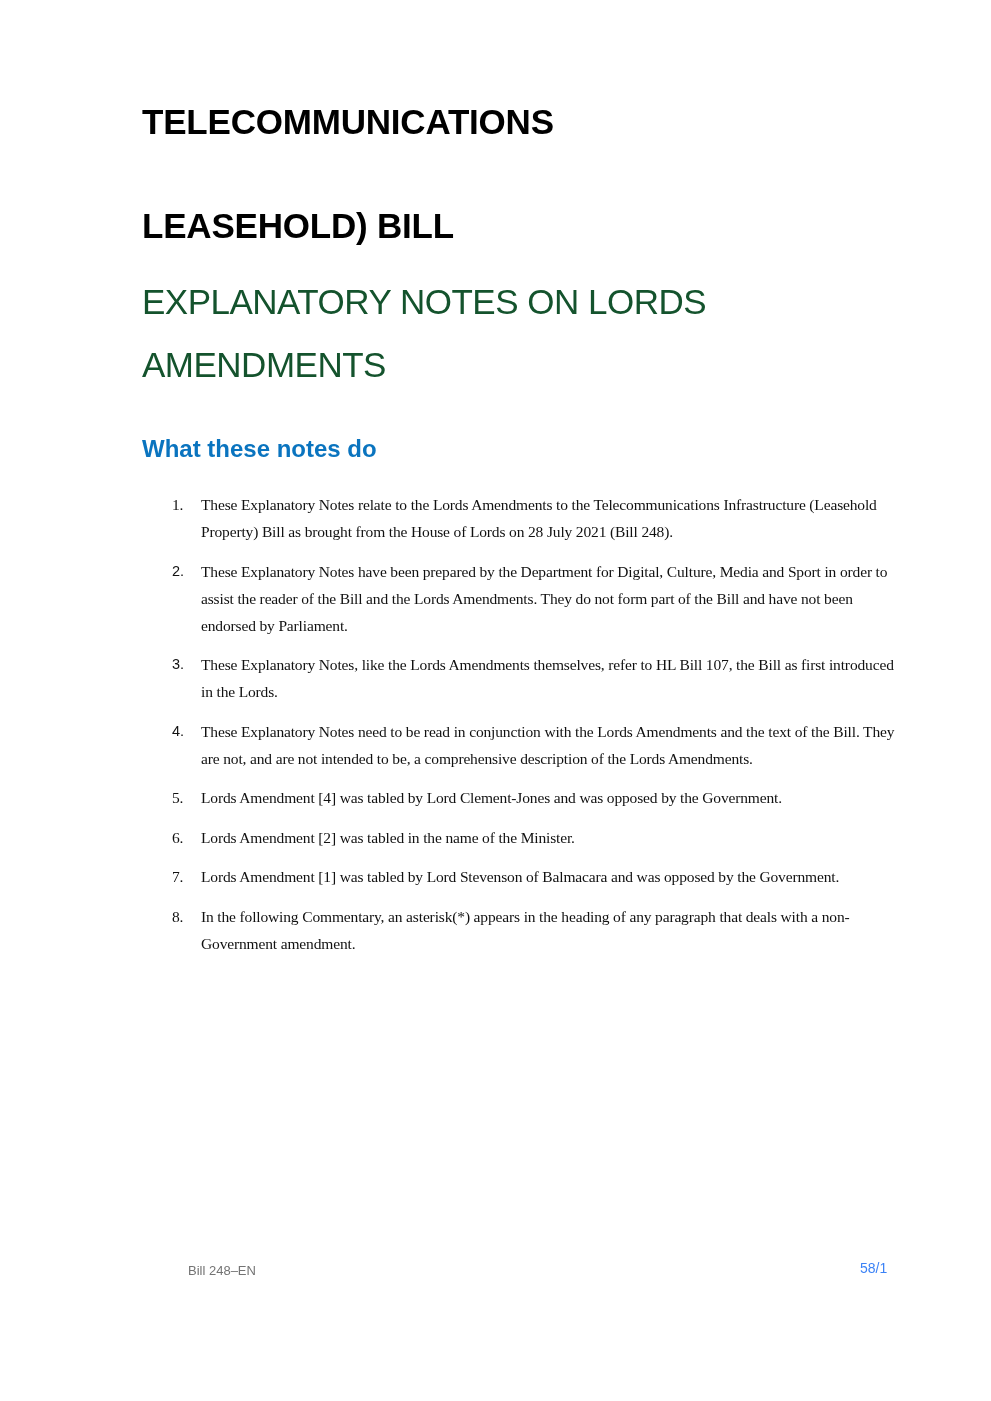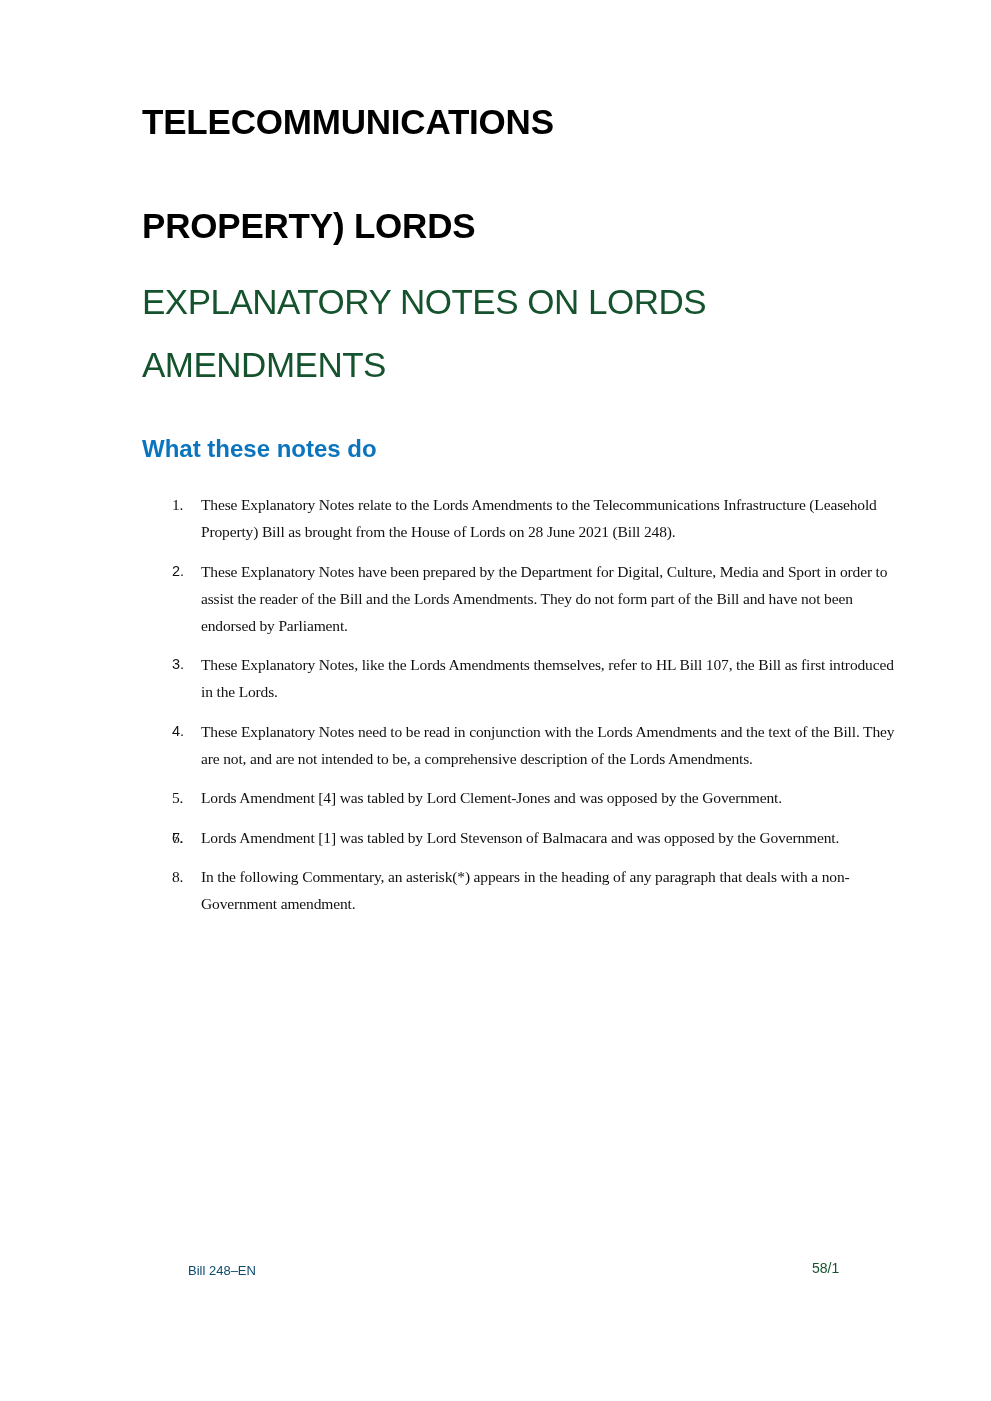--- a/index.html
+++ b/index.html
@@ -23,68 +23,69 @@
     .notes {
       position: absolute; left: 170px; top: 491px; width: 735px;
       margin: 0; padding: 0; list-style: none;
       font-family: "Liberation Serif", serif; font-size: 15.5px; line-height: 27px; color: #111;
     }
     .note { position: relative; padding-left: 31px; margin-bottom: 12.5px; letter-spacing: -0.15px; }
     .note-num { position: absolute; left: 2px; top: 0; }
     .note-num.sans { font-family: "Liberation Sans", sans-serif; font-size: 14.5px; }
     .footer-left {
       position: absolute; left: 188px; top: 1263px;
-      font-family: "Liberation Sans", sans-serif; font-size: 13px; color: #0c4a6e;
+      font-family: "Liberation Sans", sans-serif; font-size: 13px; color: #737373;
     }
     .footer-right {
-      position: absolute; left: 812px; top: 1260px;
-      font-family: "Liberation Sans", sans-serif; font-size: 14px; color: #14532d;
+      position: absolute; left: 860px; top: 1260px;
+      font-family: "Liberation Sans", sans-serif; font-size: 14px; color: #3b82f6;
     }
   </style>
 </head>
 <body>
 
 <div class="page">
 
   <h1 class="title">
     <span>TELECOMMUNICATIONS</span><br>
     <br>
-    <span>PROPERTY) LORDS</span>
+    <span>LEASEHOLD) BILL</span>
   </h1>
 
   <h2 class="subtitle">
     <span>EXPLANATORY NOTES ON LORDS</span><br>
     <span>AMENDMENTS</span>
   </h2>
 
   <h3 class="section-heading">What these notes do</h3>
 
   <ol class="notes">
     <li class="note">
       <span class="note-num">1.</span>
-      <span>These Explanatory Notes relate to the Lords Amendments to the Telecommunications Infrastructure (Leasehold Property) Bill as brought from the House of Lords on 28 June 2021 (Bill 248).</span>
+      <span>These Explanatory Notes relate to the Lords Amendments to the Telecommunications Infrastructure (Leasehold Property) Bill as brought from the House of Lords on 28 July 2021 (Bill 248).</span>
     </li>
     <li class="note">
       <span class="note-num sans">2.</span>
       <span>These Explanatory Notes have been prepared by the Department for Digital, Culture, Media and Sport in order to assist the reader of the Bill and the Lords Amendments. They do not form part of the Bill and have not been endorsed by Parliament.</span>
     </li>
     <li class="note">
       <span class="note-num sans">3.</span>
       <span>These Explanatory Notes, like the Lords Amendments themselves, refer to HL Bill 107, the Bill as first introduced in the Lords.</span>
     </li>
     <li class="note">
       <span class="note-num sans">4.</span>
       <span>These Explanatory Notes need to be read in conjunction with the Lords Amendments and the text of the Bill. They are not, and are not intended to be, a comprehensive description of the Lords Amendments.</span>
     </li>
     <li class="note">
       <span class="note-num">5.</span>
       <span>Lords Amendment [4] was tabled by Lord Clement-Jones and was opposed by the Government.</span>
     </li>
     <li class="note">
       <span class="note-num">6.</span>
+      <span>Lords Amendment [2] was tabled in the name of the Minister.</span>
     </li>
     <li class="note">
       <span class="note-num">7.</span>
       <span>Lords Amendment [1] was tabled by Lord Stevenson of Balmacara and was opposed by the Government.</span>
     </li>
     <li class="note">
       <span class="note-num">8.</span>
       <span>In the following Commentary, an asterisk(*) appears in the heading of any paragraph that deals with a non-Government amendment.</span>
     </li>
   </ol>

